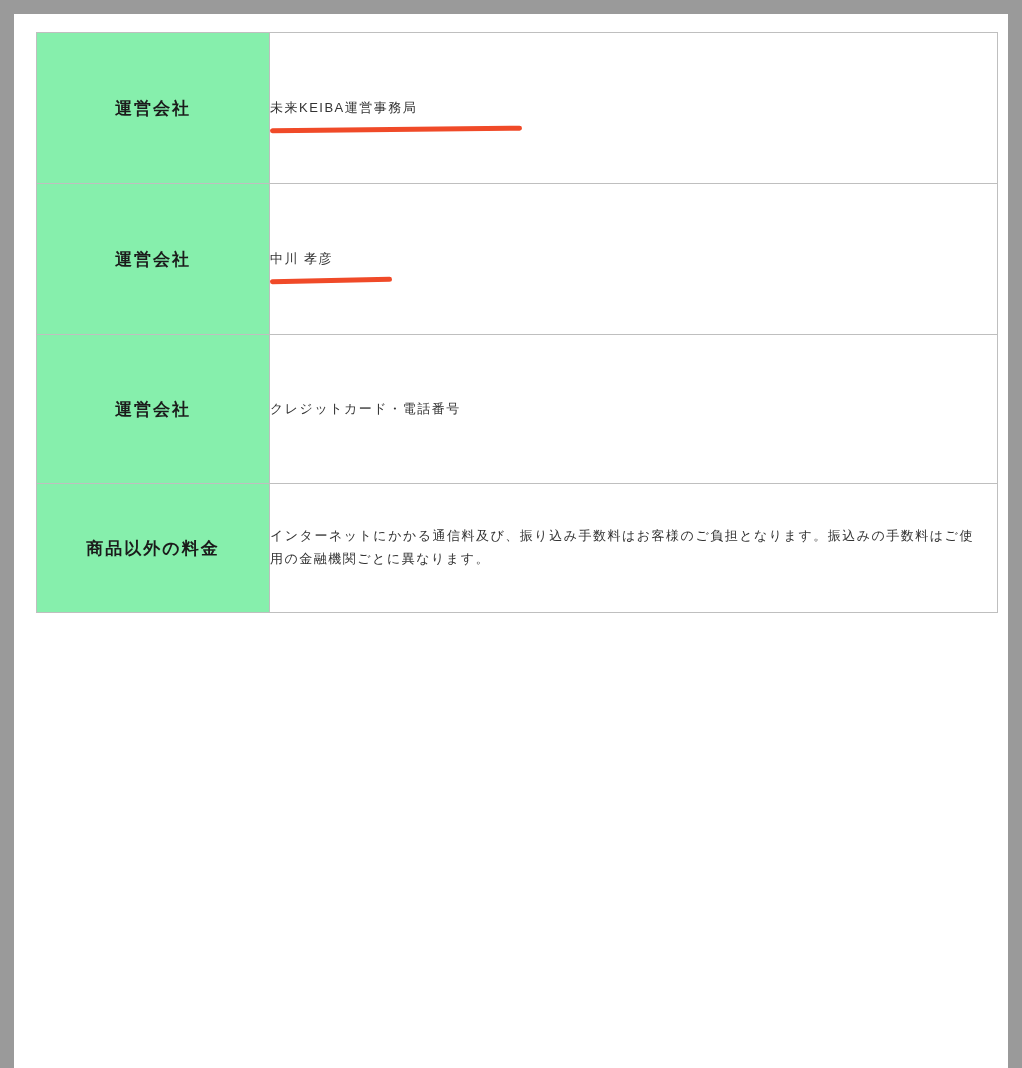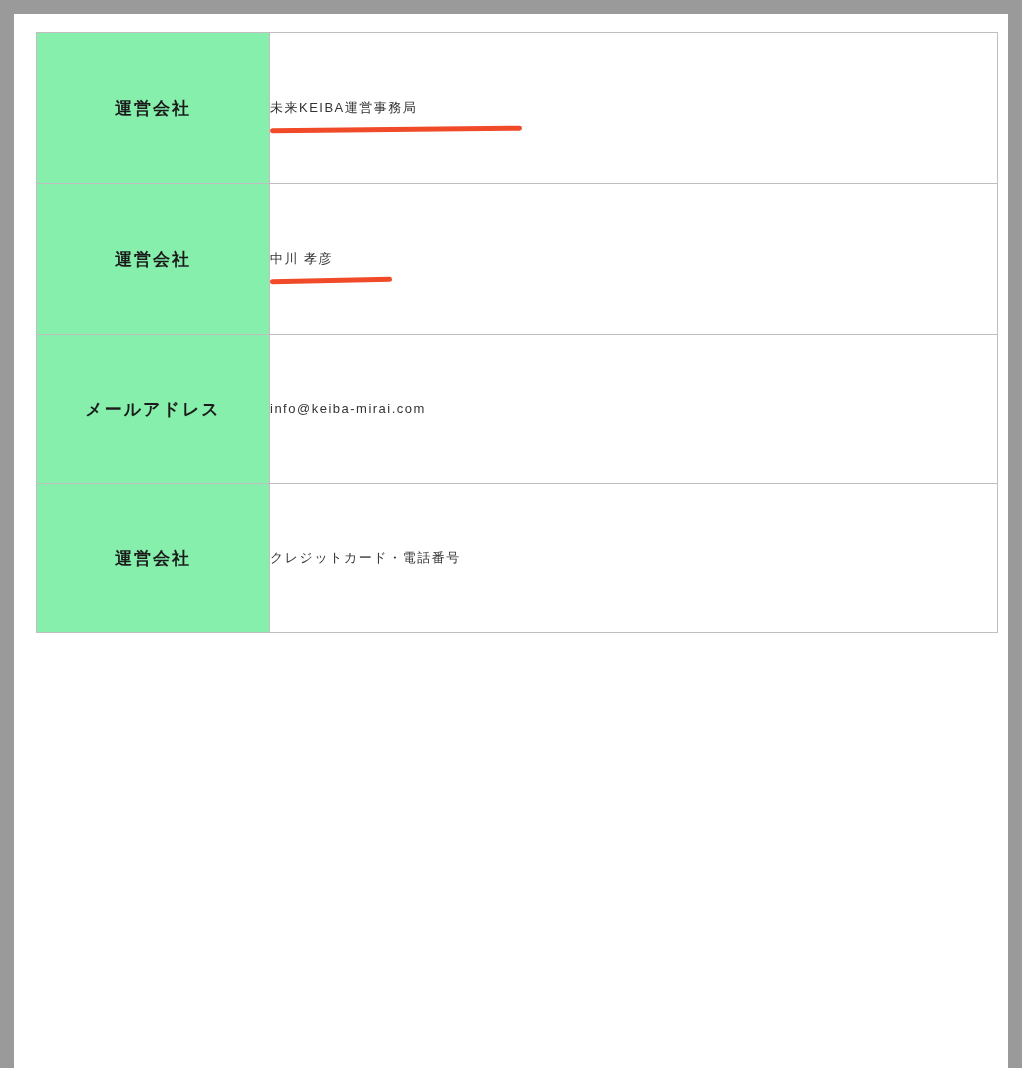--- a/index.html
+++ b/index.html
@@ -104,24 +104,24 @@
         </tr>
         <tr class="row-2">
           <td class="label-cell">運営会社</td>
           <td class="value-cell">
             <span class="value-inner">
               <span>中川 孝彦</span>
               <span class="annot a2"></span>
             </span>
           </td>
         </tr>
-        <tr class="row-5">
-          <td class="label-cell">メールアドレス</td>
-          <td class="value-cell">info@keiba-mirai.com</td>
-        </tr>
         <tr class="row-6">
           <td class="label-cell">運営会社</td>
           <td class="value-cell">クレジットカード・電話番号</td>
+        </tr>
+        <tr class="row-7">
+          <td class="label-cell">商品以外の料金</td>
+          <td class="value-cell block-text">インターネットにかかる通信料及び、振り込み手数料はお客様のご負担となります。振込みの手数料はご使用の金融機関ごとに異なります。</td>
         </tr>
       </tbody>
     </table>
   </div>
 </div>
 
 </body></html>

